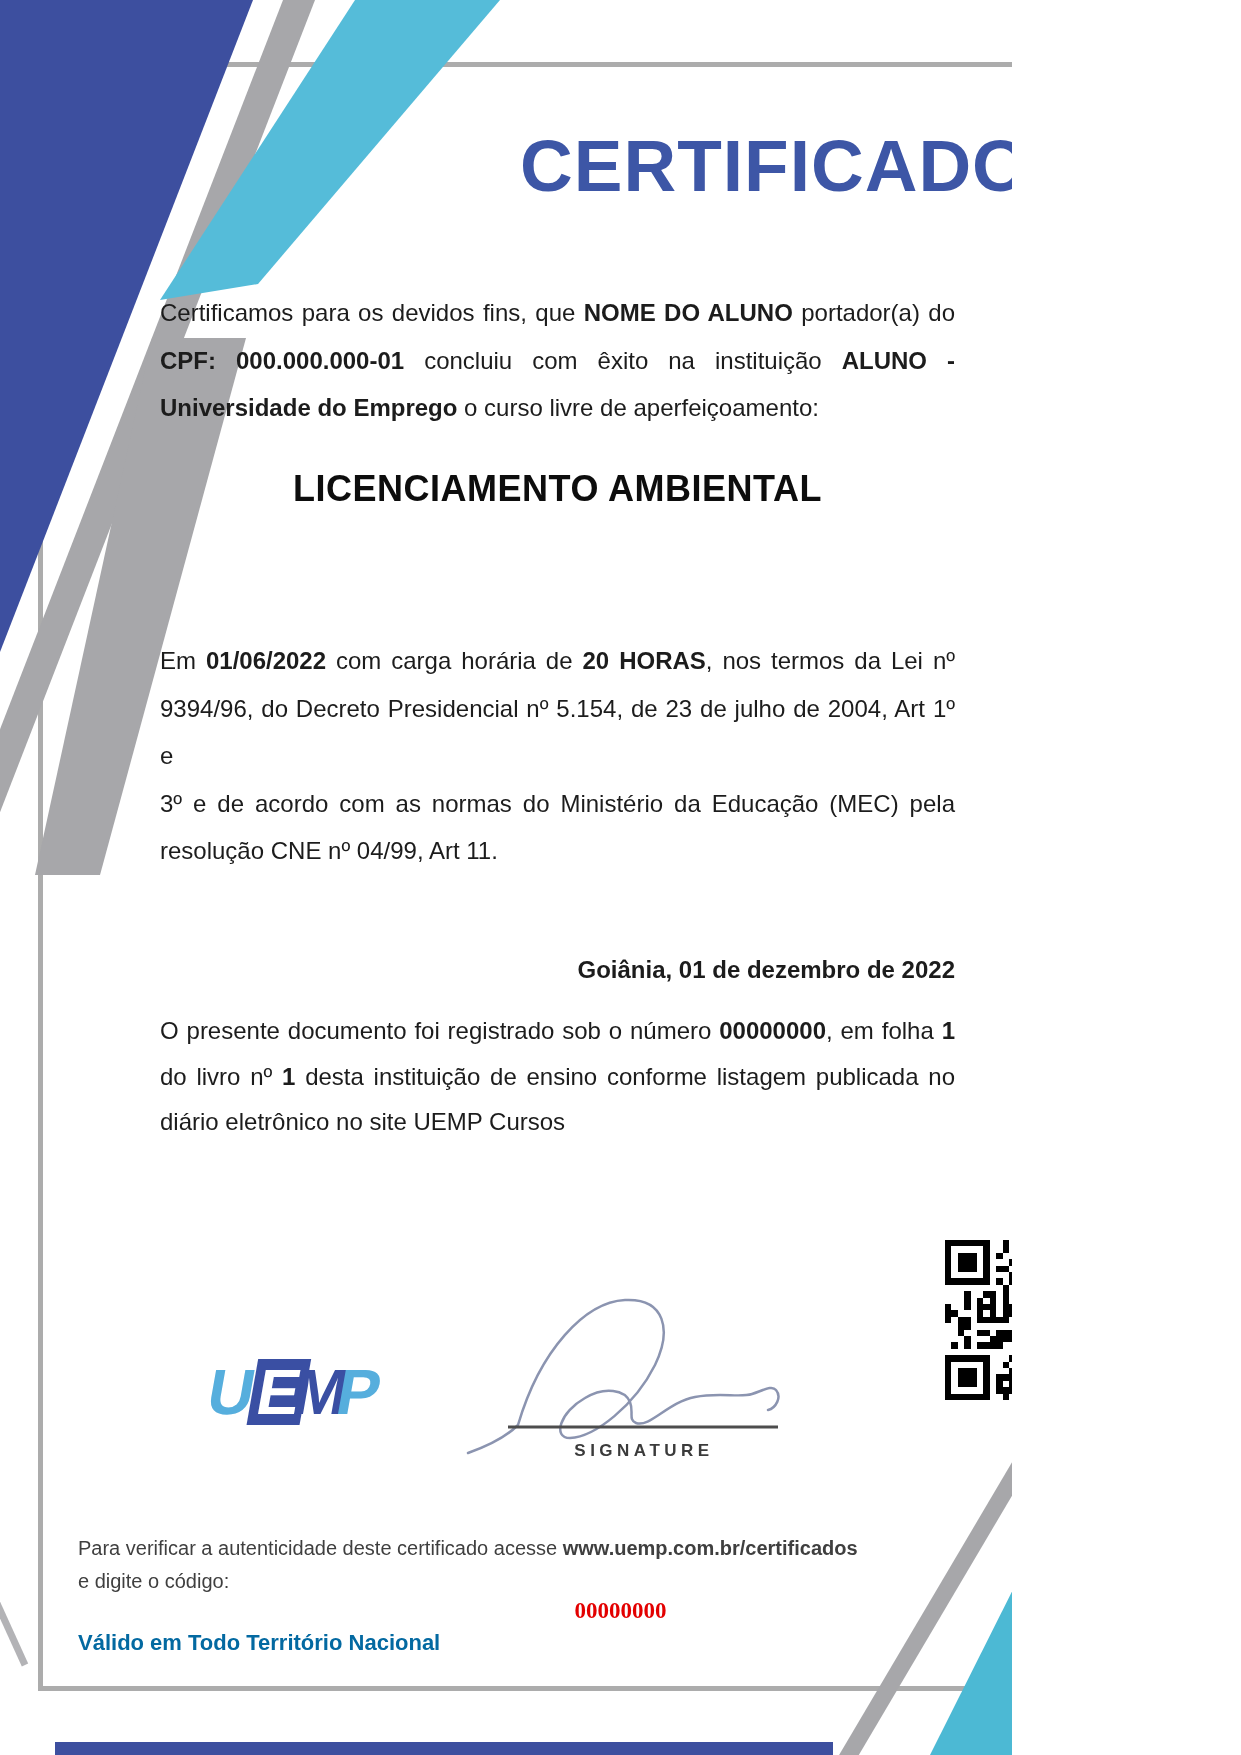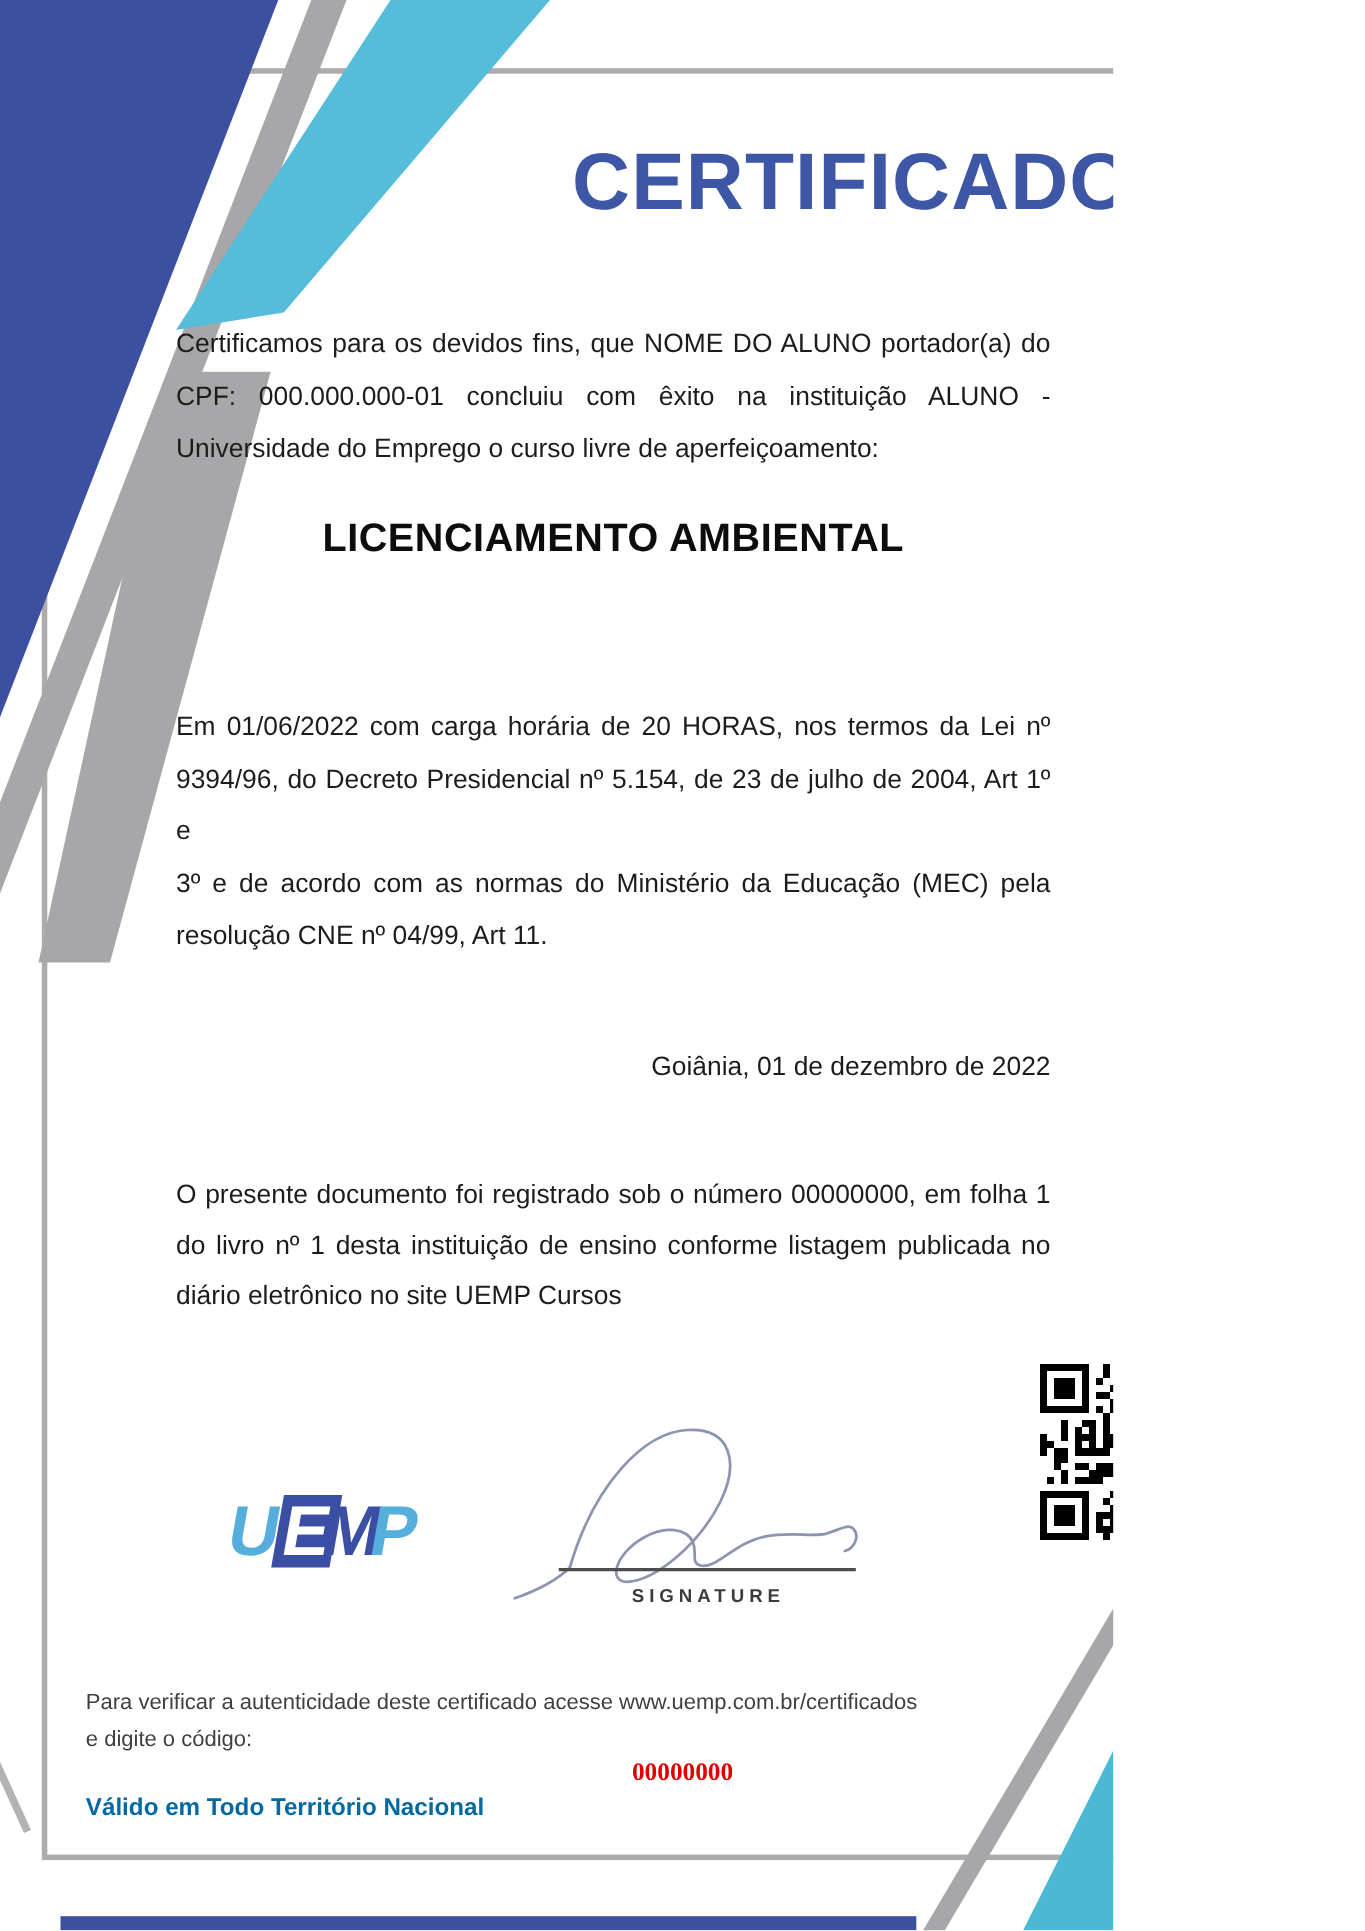--- a/index.html
+++ b/index.html
@@ -8,25 +8,25 @@
   #decor{position:absolute;left:0;top:0;width:1241px;height:1755px;}
   .abs{position:absolute;}
   
   .cert-title{top:124px;left:380px;width:790px;text-align:center;
     font-size:73px;font-weight:bold;letter-spacing:1px;color:#3d56a6;}
   
   .para{left:160px;width:795px;font-size:24px;color:#1c1c1c;}
   .para .tline{line-height:47.5px;text-align:justify;white-space:normal;}
   .para .tline.jl{text-align-last:justify;}
   .para3 .tline{line-height:45.5px;}
-  .b{font-weight:normal;}
+  .b{font-weight:bold;}
   .course-title{top:468px;left:160px;width:795px;text-align:center;
     font-size:36px;font-weight:bold;color:#0d0d0d;letter-spacing:0.5px;}
   .date-line{top:956px;left:160px;width:795px;text-align:right;
-    font-size:24px;font-weight:normal;}
+    font-size:24px;font-weight:bold;}
   
   .logo{top:1356px;left:208px;height:76px;transform:skewX(-10deg);
     font-size:64px;font-weight:bold;line-height:72px;white-space:nowrap;}
   .logo .lu{color:#56aedd;}
   .logo .le{display:inline-block;background:#3a4fa3;color:#ffffff;
     padding:0 5px;margin:0 -3px 0 -2px;line-height:66px;}
   .logo .lm{color:#3a4fa3;margin-left:-8px;}
   .logo .lp{color:#56aedd;margin-left:-10px;}
   
   .sig-label{top:1441px;left:510px;width:268px;text-align:center;font-size:17px;
@@ -89,21 +89,21 @@
 
   <div class="abs para" style="top:637px;">
       <div class="tline jl"><span>Em </span><span class="b">01/06/2022</span><span> com carga horária de </span><span class="b">20 HORAS</span><span>, nos termos da Lei nº</span></div>
       <div class="tline jl"><span>9394/96, do Decreto Presidencial nº 5.154, de 23 de julho de 2004, Art 1º e</span></div>
       <div class="tline jl"><span>3º e de acordo com as normas do Ministério da Educação (MEC) pela</span></div>
       <div class="tline"><span>resolução CNE nº 04/99, Art 11.</span></div>
     </div>
 
   <div class="abs date-line">Goiânia, 01 de dezembro de 2022</div>
 
-  <div class="abs para para3" style="top:1064px;">
+  <div class="abs para para3" style="top:1008px;">
       <div class="tline jl"><span>O presente documento foi registrado sob o número </span><span class="b">00000000</span><span>, em folha </span><span class="b">1</span></div>
       <div class="tline jl"><span>do livro nº </span><span class="b">1</span><span> desta instituição de ensino conforme listagem publicada no</span></div>
       <div class="tline"><span>diário eletrônico no site UEMP Cursos</span></div>
     </div>
 
   <svg class="abs qr" viewBox="0 0 25 25" shape-rendering="crispEdges" id="qr">
       <rect x="0" y="0" width="25" height="25" fill="#fff"></rect>
       <rect x="9" y="0" width="1" height="1" fill="#000"></rect>
       <rect x="12" y="0" width="1" height="1" fill="#000"></rect>
       <rect x="14" y="0" width="1" height="1" fill="#000"></rect>

